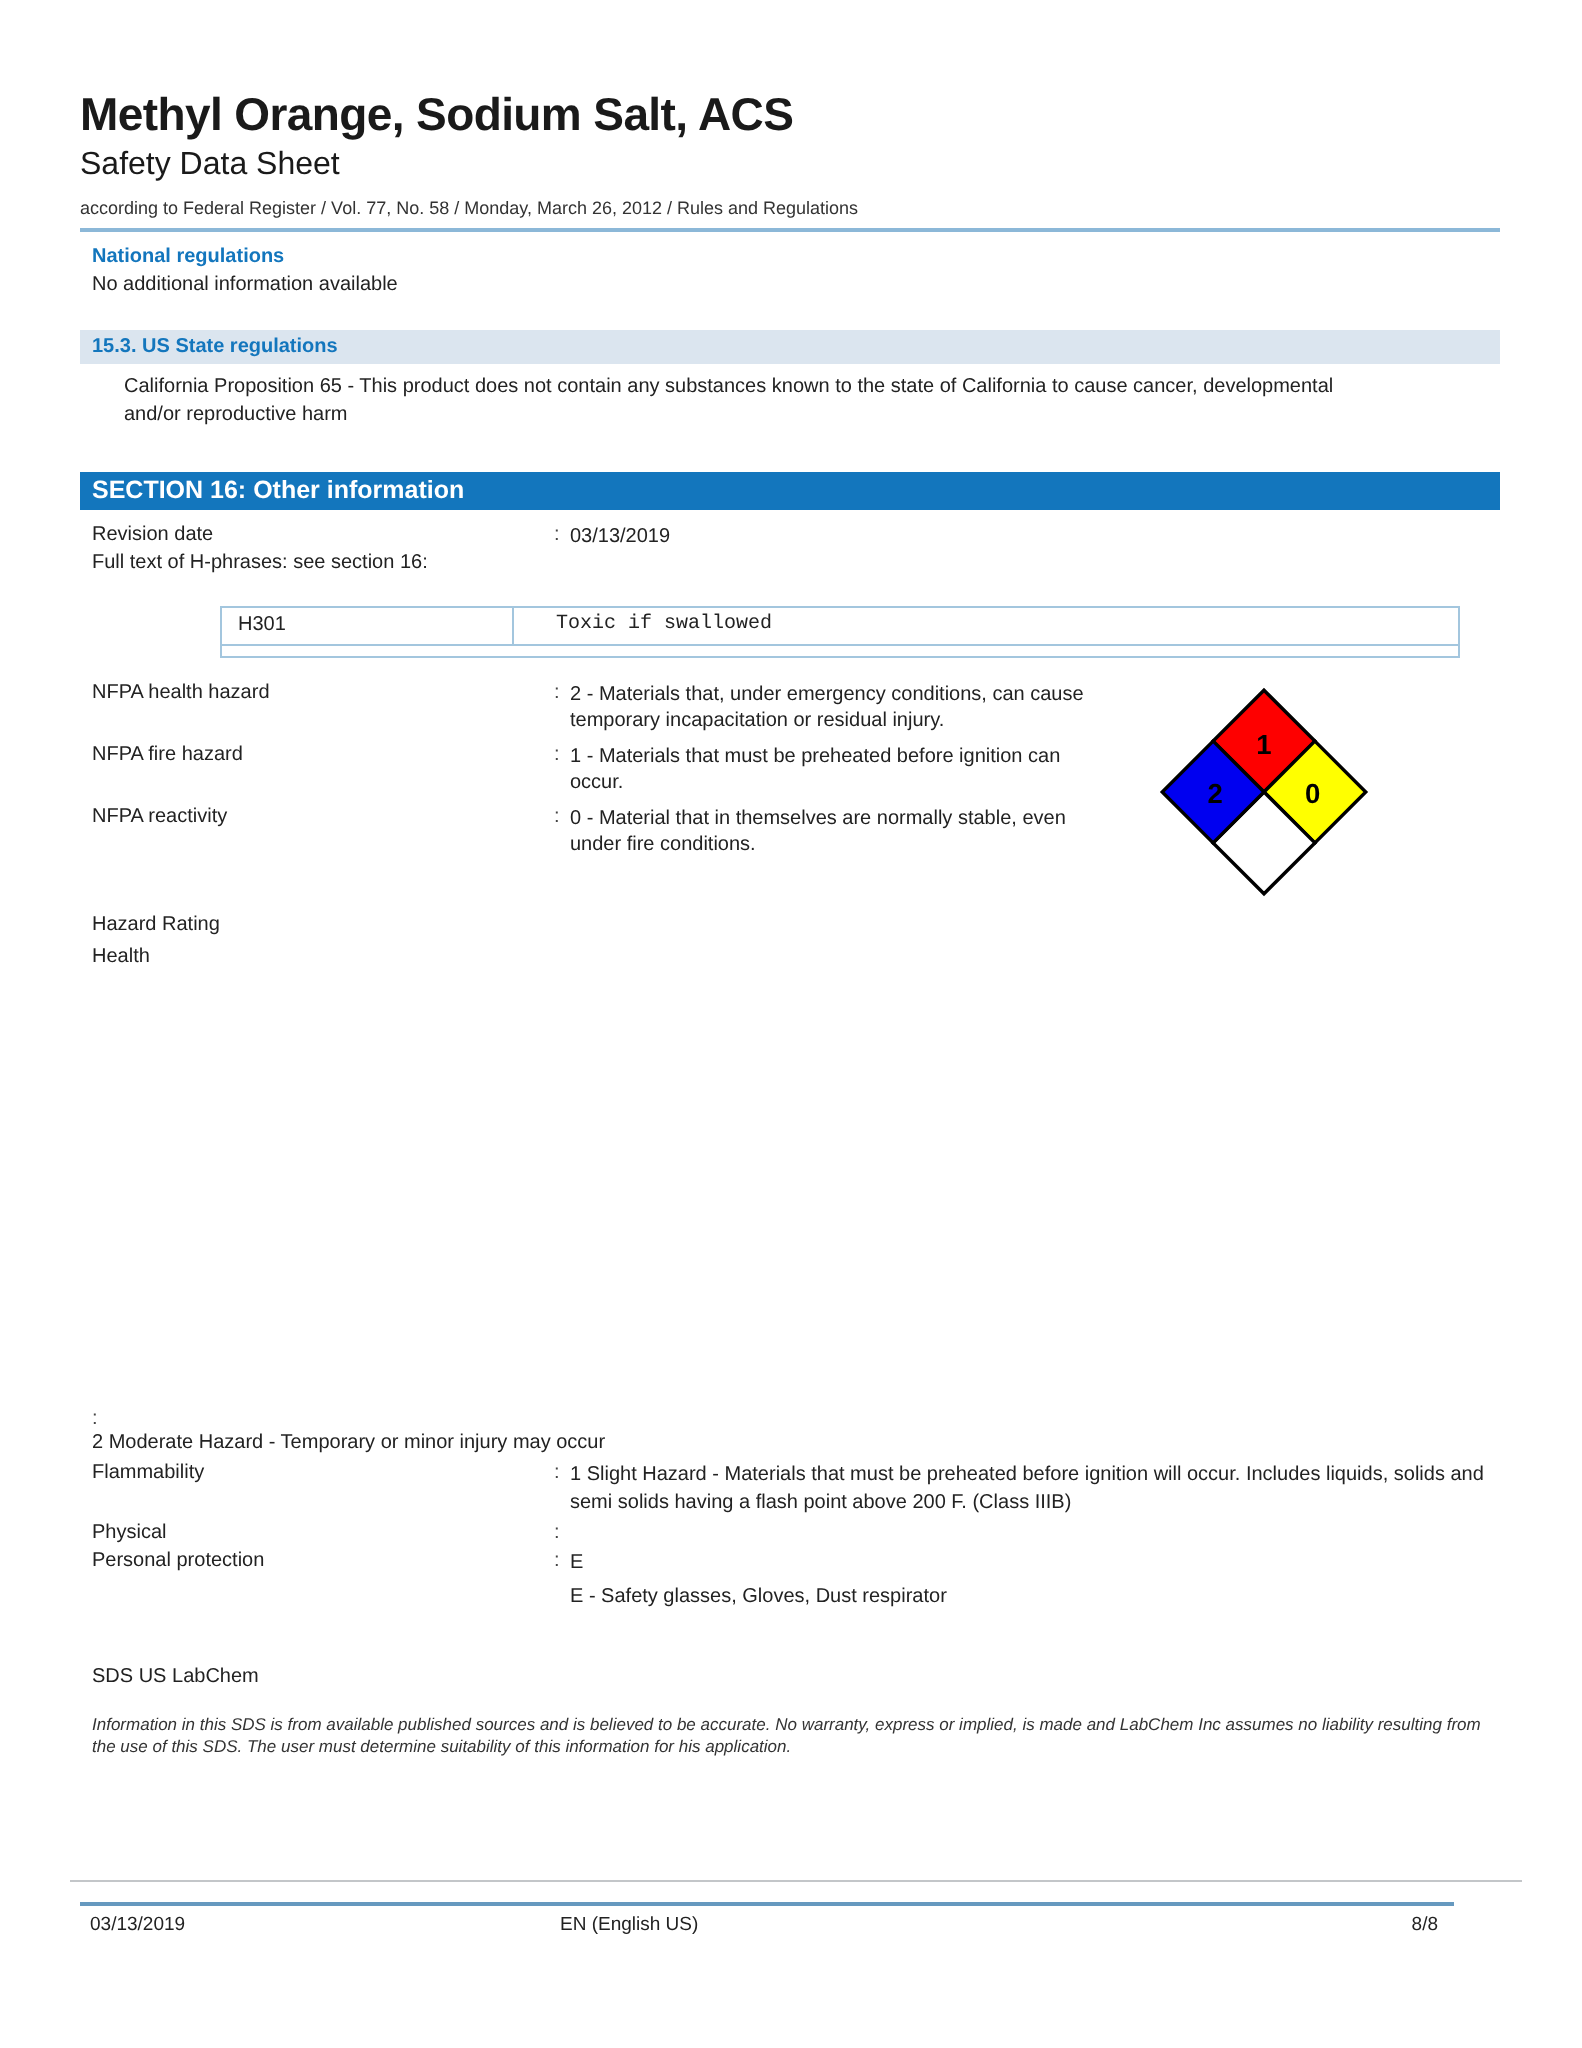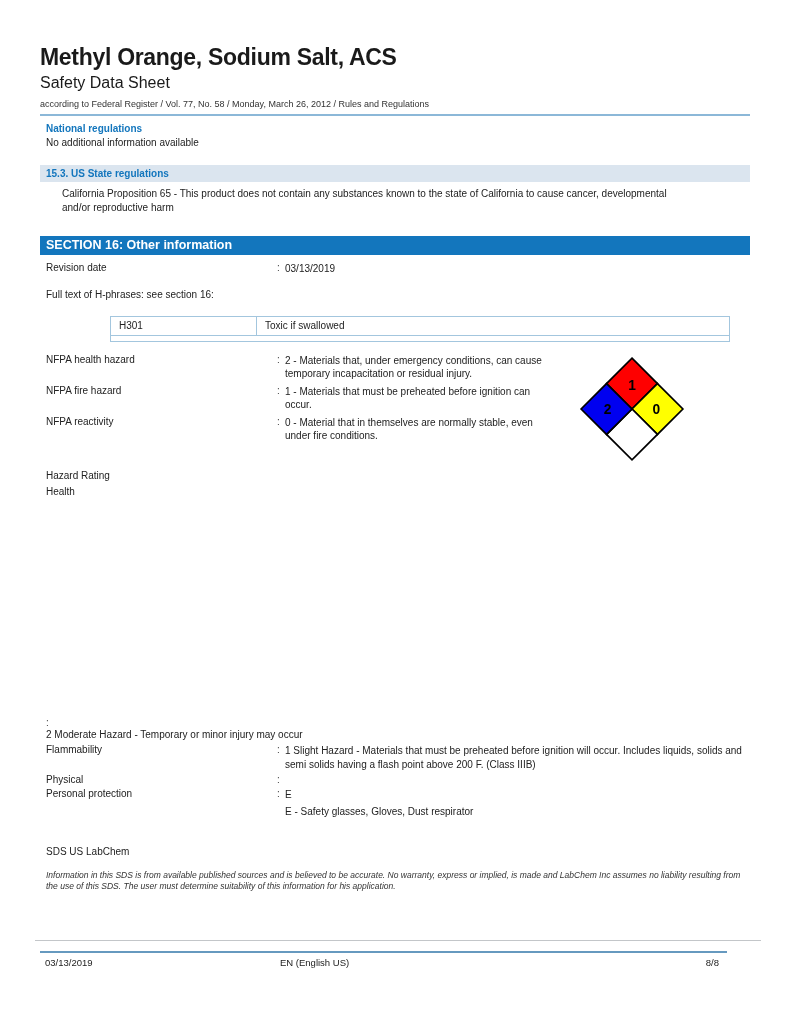--- a/index.html
+++ b/index.html
@@ -77,31 +77,31 @@
   }
 
   
   .kv-row { display: flex; padding-left: 6px; margin-top: 3px; }
   .kv-label { width: 231px; flex: 0 0 231px; }
   .kv-colon { width: 8px; flex: 0 0 8px; color: #444; }
   .kv-value { flex: 1; line-height: 13.5px; }
   .kv-row.first { margin-top: 7px; }
 
   
-  .h-intro { margin-top: 13px; padding-left: 6px; }
+  .h-intro { padding-left: 6px; }
   .h-table {
     margin-top: 16px;
     margin-left: 70px;
     width: 620px;
     border: 1px solid var(--table_border, #a3c6de);
     padding-bottom: 5px;
   }
   .h-row { display: flex; border-bottom: 1px solid var(--table_border, #a3c6de); }
   .h-cell-code { width: 145px; flex: 0 0 145px; padding: 3px 8px 4px 8px; }
-  .h-cell-text { flex: 1; padding: 3px 8px 4px 8px; border-left: 1px solid var(--table_border, #a3c6de); }
+  .h-cell-text { flex: 1; padding: 3px 8px 4px 21px; border-left: 1px solid var(--table_border, #a3c6de); font-family: Liberation Mono, monospace; }
 
   
   .nfpa-block { position: relative; margin-top: 9px; }
   .nfpa-block .kv-row { margin-top: 4px; }
   .nfpa-block .kv-row:first-child { margin-top: 12px; }
   .nfpa-value { flex: 0 0 272px; width: 272px; line-height: 13.5px; }
   .nfpa-diamond {
     position: absolute;
     top: 2px;
     right: 62px;

